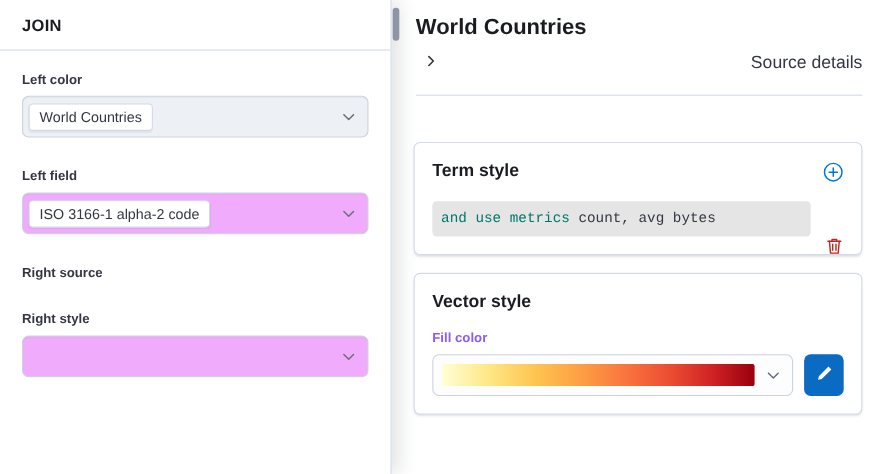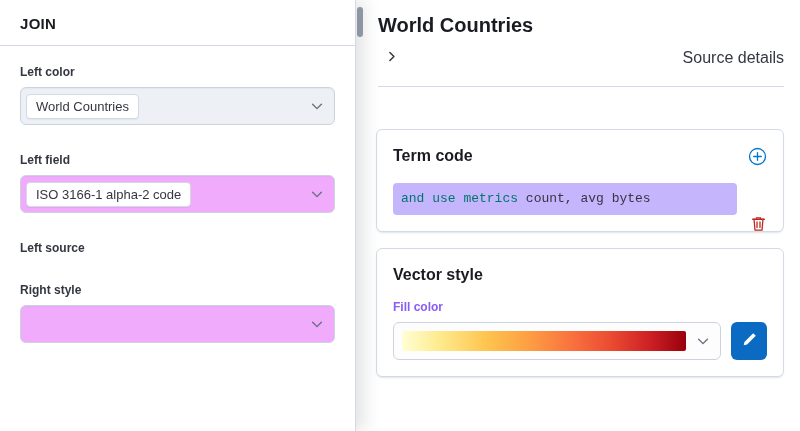--- a/index.html
+++ b/index.html
@@ -41,21 +41,21 @@
           box-shadow:0 2px 2px -1px rgba(152,162,179,0.3); }
   .card + .card { margin-top:16px; }
   .card-header { display:flex; justify-content:space-between; align-items:center; }
   .card-title { font-size:16px; font-weight:600; color:#1a1c21; line-height:20px; }
   .icon-btn { background:none; border:none; cursor:pointer; line-height:0; padding:0; }
 
   .code-region { position:relative; margin-top:16px; padding-right:30px;
                  font-family:"Liberation Mono","DejaVu Sans Mono",monospace; font-size:13px; color:#343741; }
   .code-block { border-radius:4px; padding:6px 8px; line-height:20px; white-space:normal; }
   .code-block.join { background:#e9efe9; }
-  .code-block.metrics { background:#c4b5fd; margin-top:17px; }
+  .code-block.metrics { background:#e5e5e5; margin-top:17px; }
   .kw { color:#00756c; }
   .trash-btn { position:absolute; right:0; top:32px; }
 
   .fill-label { font-size:12px; font-weight:600; color:#8b5cf6; margin-top:15px; }
   .fill-row { display:flex; gap:10px; margin-top:8px; align-items:stretch; }
   .gradient-select { position:relative; flex:1; height:38px; border:1px solid #ccd3df; border-radius:6px;
                      background:#fdfdfe; padding:8px 34px 8px 8px; cursor:pointer; }
   .gradient-bar { width:100%; height:100%; border-radius:2px;
                   background:linear-gradient(90deg,#ffffd4 0%,#fee98a 14%,#fec44f 30%,#fd9d43 45%,
                                              #f9713e 60%,#e94a31 74%,#ce2124 87%,#99000d 100%); }
@@ -78,21 +78,21 @@
         </span>
         <span class="source-details-label">Source details</span>
       </div>
       <div class="layer-divider"></div>
     </div>
 
     <div class="layer-content">
 
       <div class="card">
         <div class="card-header">
-          <span class="card-title">Term code</span>
+          <span class="card-title">Term style</span>
           <button class="icon-btn" title="">
             <span>
               <svg width="19" height="19" viewBox="0 0 20 20">
                   <circle cx="10" cy="10" r="8.4" fill="none" stroke="#0077cc" stroke-width="1.4"></circle>
                   <path d="M10 6v8M6 10h8" stroke="#0077cc" stroke-width="1.4" stroke-linecap="round"></path>
                 </svg>
             </span>
           </button>
         </div>
 
@@ -164,21 +164,21 @@
           <span class="pill">ISO 3166-1 alpha-2 code</span>
           <span class="combo-chevron">
             <svg width="14" height="14" viewBox="0 0 16 16">
                 <path d="M3 6l5 5 5-5" fill="none" stroke="#69707d" stroke-width="1.6" stroke-linecap="round" stroke-linejoin="round"></path>
               </svg>
           </span>
         </div>
       </div>
 
       <div class="form-group">
-        <div class="form-label">Left source</div>
+        <div class="form-label">Right source</div>
       </div>
 
       <div class="form-group">
         <div class="form-label">Right style</div>
         <div class="combo">
           <span class="combo-chevron">
             <svg width="14" height="14" viewBox="0 0 16 16">
                 <path d="M3 6l5 5 5-5" fill="none" stroke="#69707d" stroke-width="1.6" stroke-linecap="round" stroke-linejoin="round"></path>
               </svg>
           </span>

